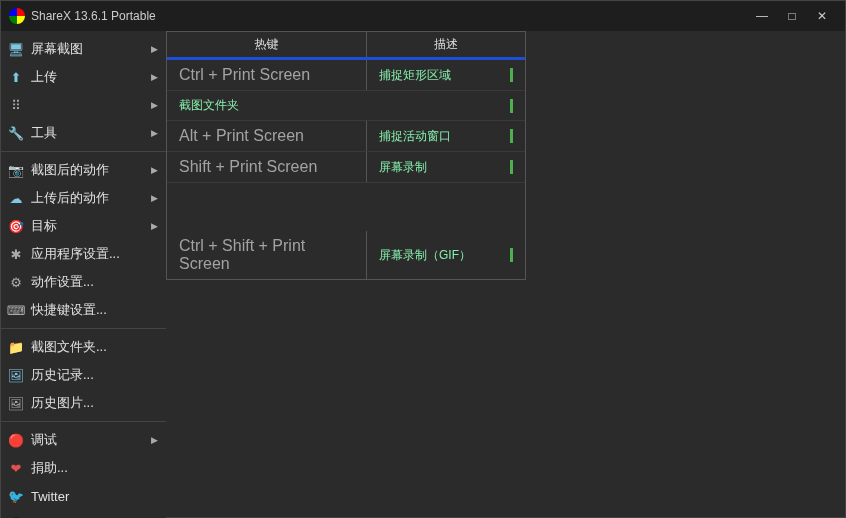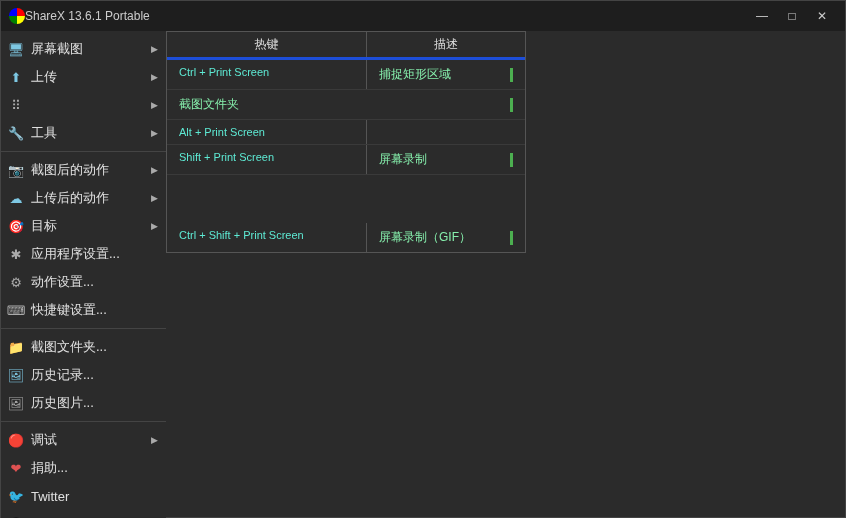--- a/index.html
+++ b/index.html
@@ -35,20 +35,21 @@
       display: flex;
       align-items: center;
       justify-content: space-between;
       padding: 0 8px;
       flex-shrink: 0;
     }
 
     .title-bar-left {
       display: flex;
       align-items: center;
+      gap: 6px;
       justify-content: space-between;
     }
 
     .title-bar-icon {
       width: 16px;
       height: 16px;
       border-radius: 50%;
       background: conic-gradient(red 0deg 90deg, yellow 90deg 180deg, green 180deg 270deg, blue 270deg 360deg);
     }
 
@@ -168,22 +169,22 @@
 
     .submenu-row:last-child {
       border-bottom: none;
       margin-top: 48px;
     }
 
     .submenu-hotkey {
       width: 200px;
       padding: 6px 12px;
       border-right: 1px solid #555;
-      color: #5eead4;
-      font-size: 11px;
+      color: #a3a3a3;
+      font-size: 16px;
     }
 
     .submenu-desc {
       flex: 1;
       padding: 6px 12px;
       color: #86efac;
       font-size: 12px;
       display: flex;
       align-items: center;
       justify-content: space-between;
@@ -311,20 +312,24 @@
           </div>
         </div>
         <div class="submenu-row">
           <div class="submenu-desc">
             <span>截图文件夹</span>
             <div class="submenu-desc-bar"></div>
           </div>
         </div>
         <div class="submenu-row">
           <div class="submenu-hotkey">Alt + Print Screen</div>
+          <div class="submenu-desc">
+            <span>捕捉活动窗口</span>
+            <div class="submenu-desc-bar"></div>
+          </div>
         </div>
         <div class="submenu-row">
           <div class="submenu-hotkey">Shift + Print Screen</div>
           <div class="submenu-desc">
             <span>屏幕录制</span>
             <div class="submenu-desc-bar"></div>
           </div>
         </div>
         <div class="submenu-row">
           <div class="submenu-hotkey">Ctrl + Shift + Print Screen</div>

